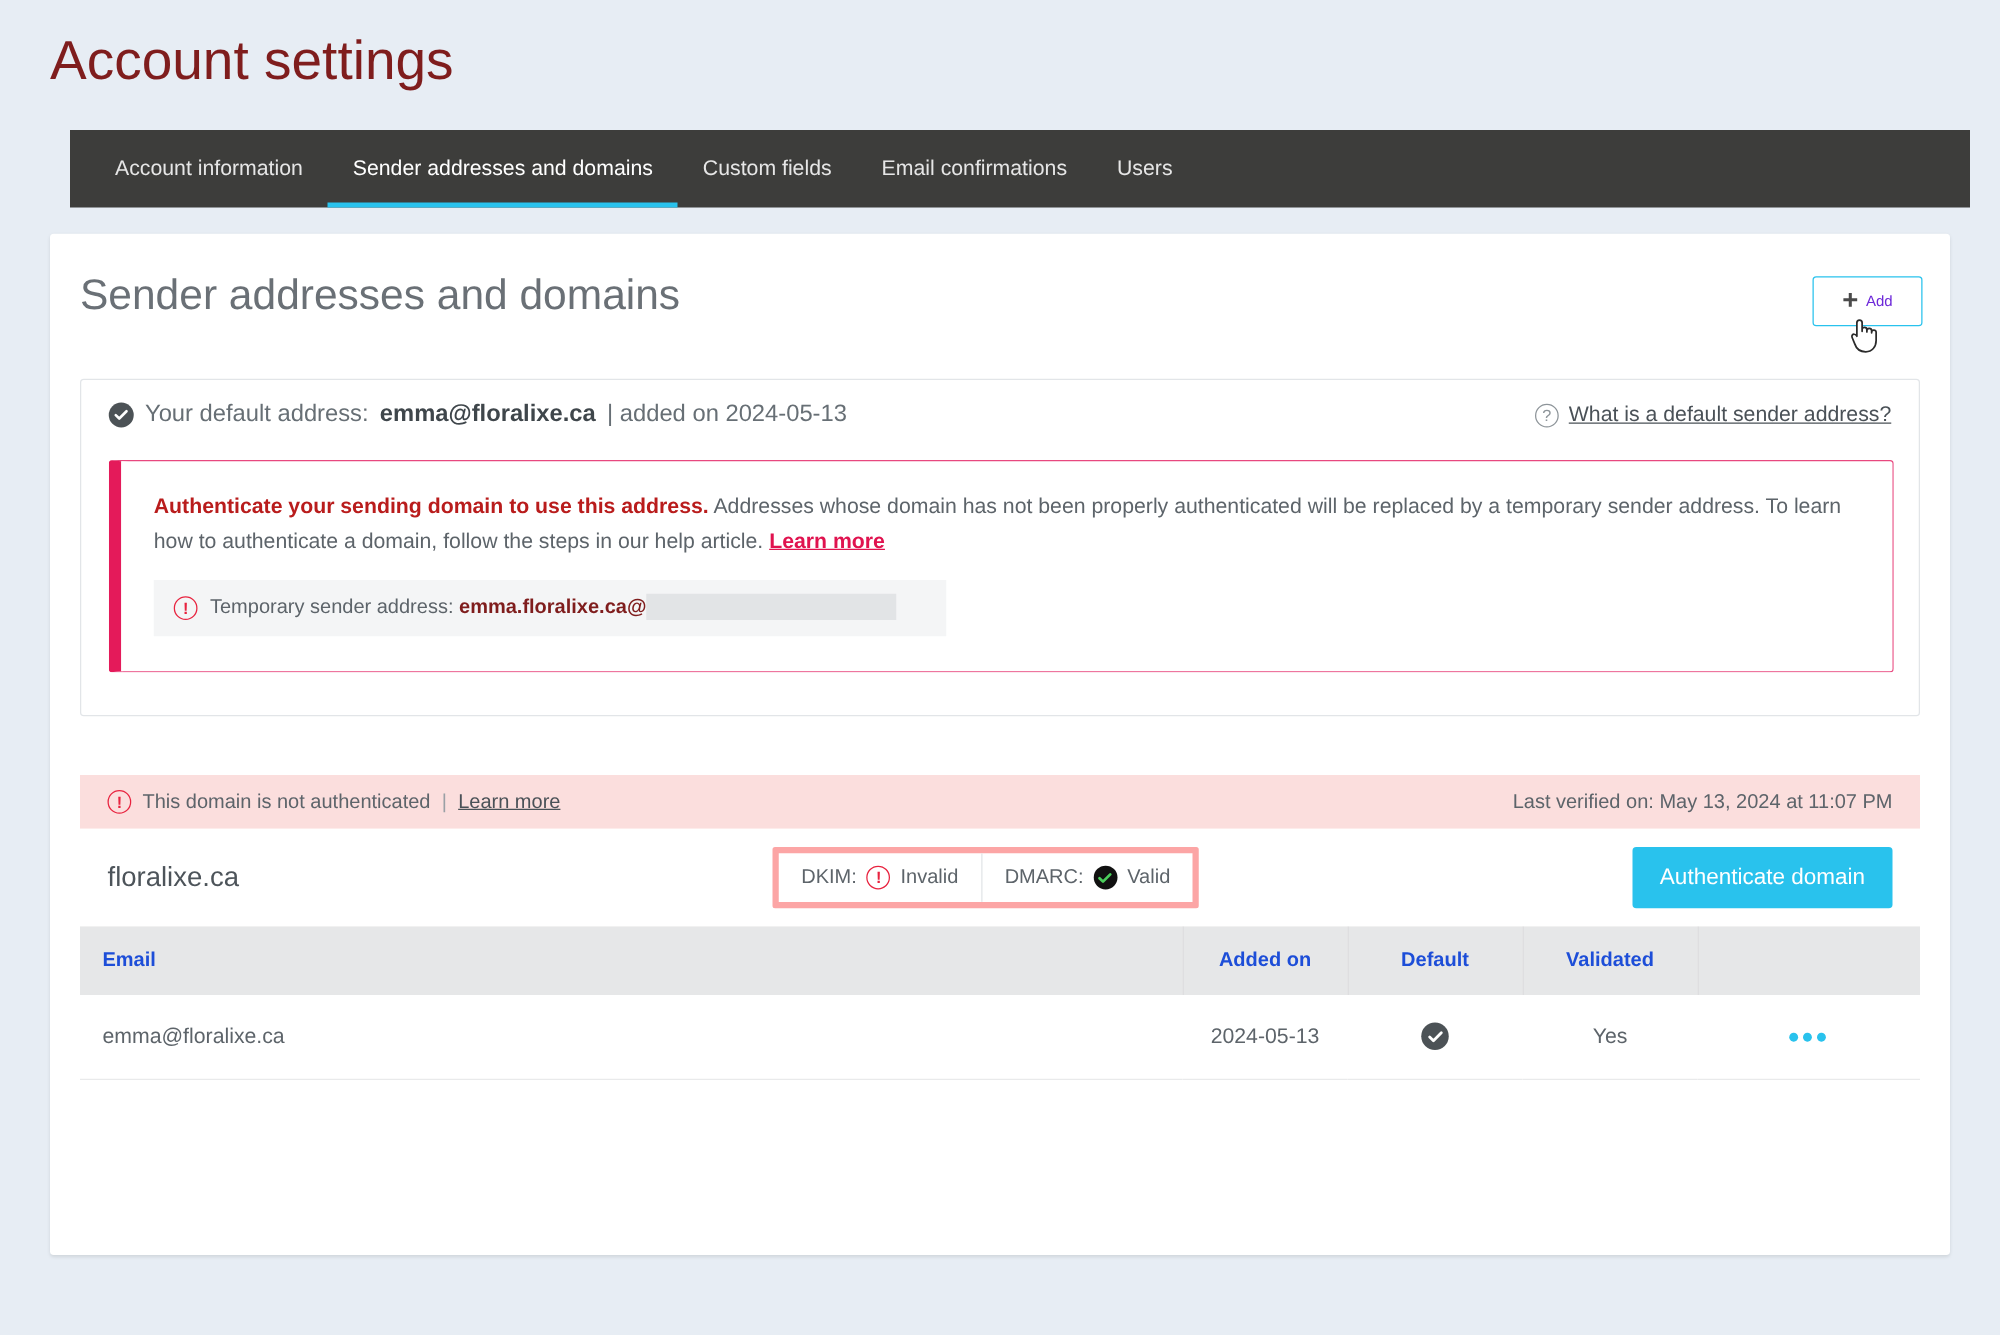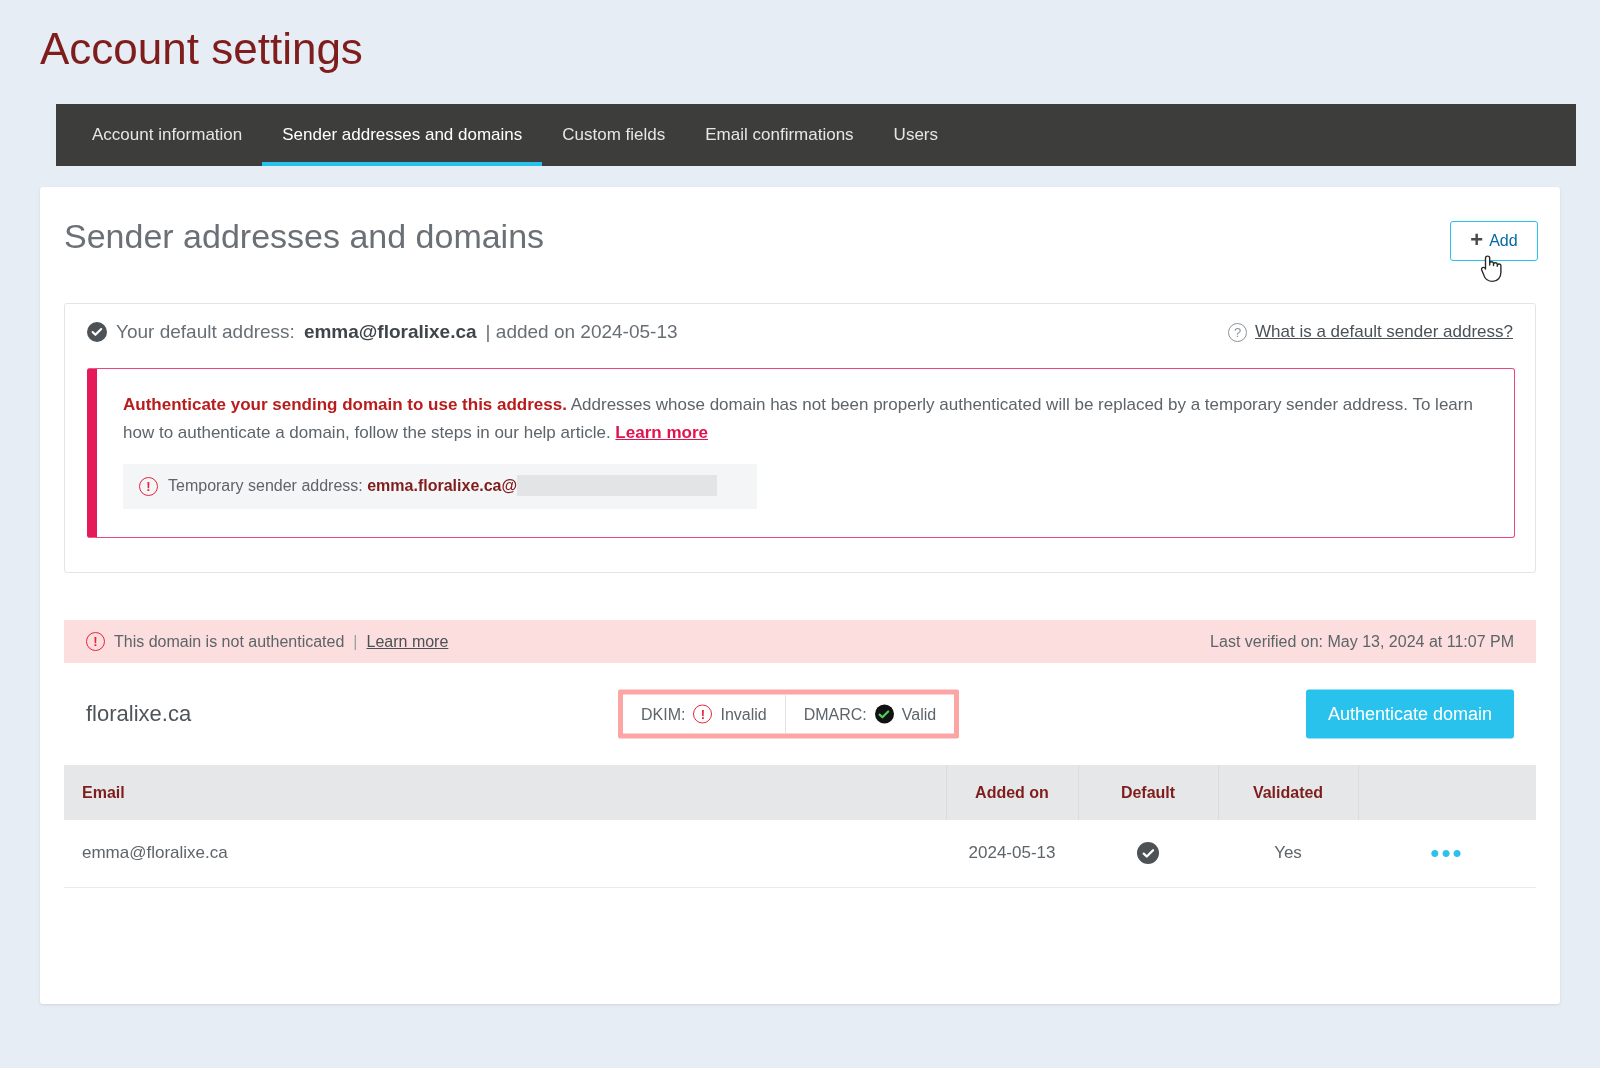--- a/index.html
+++ b/index.html
@@ -101,22 +101,22 @@
   }
   .add-button .plus {
     font-size: 22px;
     line-height: 1;
     color: #4a4a4a;
     font-weight: 600;
     position: relative;
     top: -1px;
   }
   .add-button .add-label {
-    font-size: 16px;
-    color: #0369a1;
+    font-size: 12px;
+    color: #6d28d9;
     text-align: right;
   }
 
   
   .cursor {
     position: absolute;
     left: 1477px;
     top: 253px;
     width: 26px;
     height: 30px;
@@ -273,21 +273,21 @@
   .inline-link {
     color: #4a5157;
     text-decoration: underline;
     cursor: pointer;
   }
   .domain-warn-right {
     font-size: 16px;
     color: #5d646a;
   }
   .domain-row {
-    height: 102px;
+    height: 78px;
     background: #fff;
     display: flex;
     align-items: center;
     position: relative;
     padding: 0 22px;
   }
   .domain-name {
     font-size: 22px;
     color: #4d545a;
     font-weight: 400;
@@ -341,21 +341,21 @@
   
   .tbl {
     width: 100%;
     border-collapse: collapse;
     table-layout: fixed;
   }
   .tbl thead th {
     background: #e6e7e8;
     height: 55px;
     font-size: 16px;
-    color: #7f1d1d;
+    color: #1d4ed8;
     font-weight: bold;
     text-align: left;
     padding: 0 18px;
     border-right: 1px solid #dbdcdd;
     margin-top: 44px;
   }
   .tbl thead th:last-child { border-right: none; }
   .tbl thead th.c { text-align: center; padding: 0; }
   .tbl tbody td {
     height: 67px;

